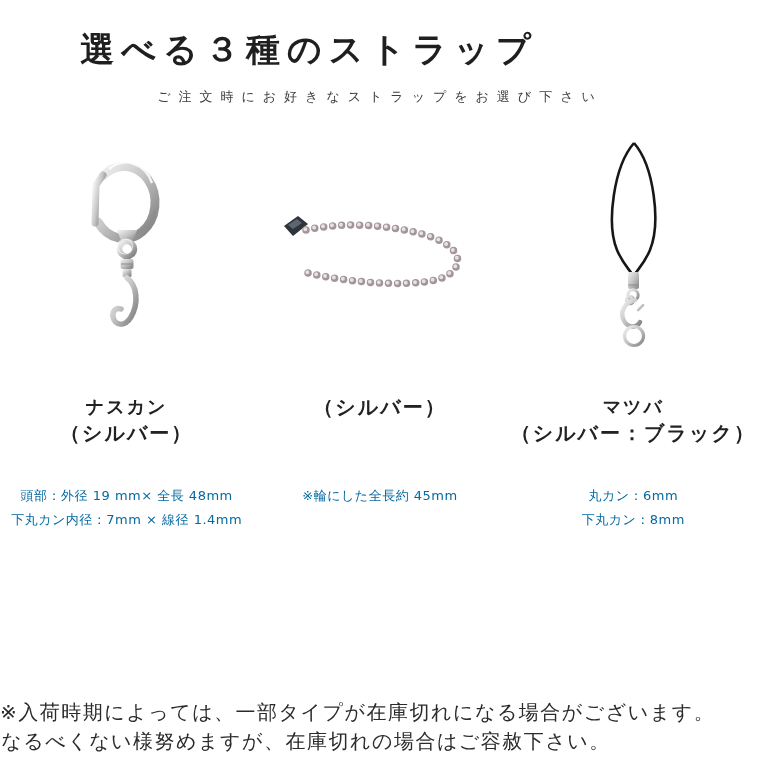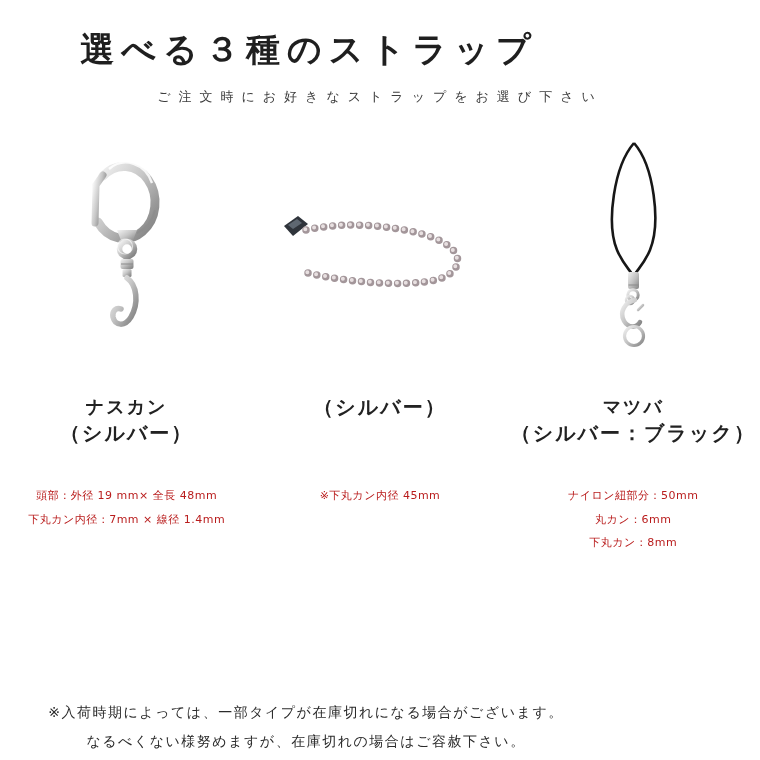--- a/index.html
+++ b/index.html
@@ -28,26 +28,26 @@
   #img-matsuba{top:18px;}
   .names-row{top:394px;}
   .p-name,.p-variant{
     font-weight:700;color:#222222;letter-spacing:2px;
     line-height:26px;white-space:nowrap;
   }
   .p-name{font-size:18px;}
   .p-variant{font-size:20px;}
   .specs-row{top:484px;}
   .spec-line{
-    font-size:11px;color:#b91c1c;line-height:23.5px;
+    font-size:13px;color:#0369a1;line-height:23.5px;
     letter-spacing:0.5px;white-space:nowrap;
   }
   .footer{
     position:absolute;top:698px;left:0;width:612px;text-align:center;
-    font-size:14px;font-weight:500;color:#2b2b2b;
+    font-size:20px;font-weight:500;color:#2b2b2b;
     line-height:29px;letter-spacing:1.5px;
   }
   .footer div{white-space:nowrap;}
 </style>
 </head>
 <body>
 
 <div class="page-title">選べる３種のストラップ</div>
 <div class="page-subtitle">ご注文時にお好きなストラップをお選び下さい</div>
 
@@ -138,24 +138,23 @@
     <div class="p-variant">（シルバー：ブラック）</div>
   </div>
 </div>
 
 <div class="row specs-row">
   <div class="col">
     <div class="spec-line">頭部：外径 19 mm× 全長 48mm</div>
     <div class="spec-line">下丸カン内径：7mm × 線径 1.4mm</div>
   </div>
   <div class="col">
-    <div class="spec-line">※下丸カン内径 45mm</div>
+    <div class="spec-line">※輪にした全長約 45mm</div>
   </div>
   <div class="col">
-    <div class="spec-line">ナイロン紐部分：50mm</div>
     <div class="spec-line">丸カン：6mm</div>
     <div class="spec-line">下丸カン：8mm</div>
   </div>
 </div>
 
 <div class="footer">
   <div>※入荷時期によっては、一部タイプが在庫切れになる場合がございます。</div>
   <div>なるべくない様努めますが、在庫切れの場合はご容赦下さい。</div>
 </div>
 

